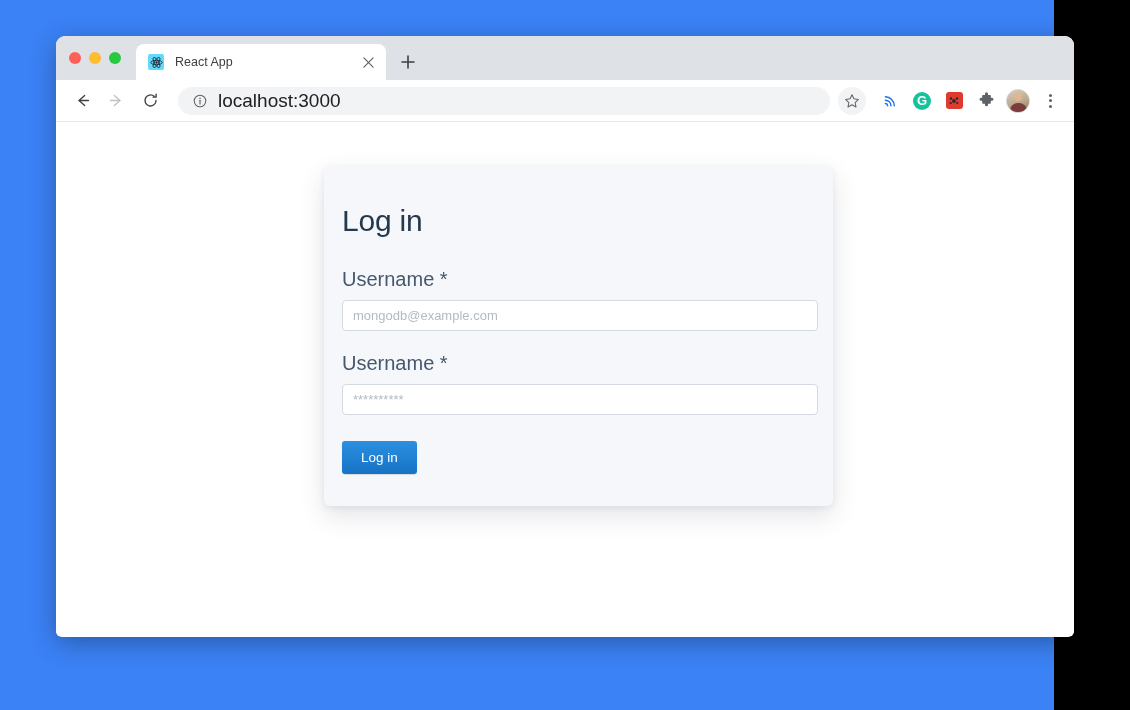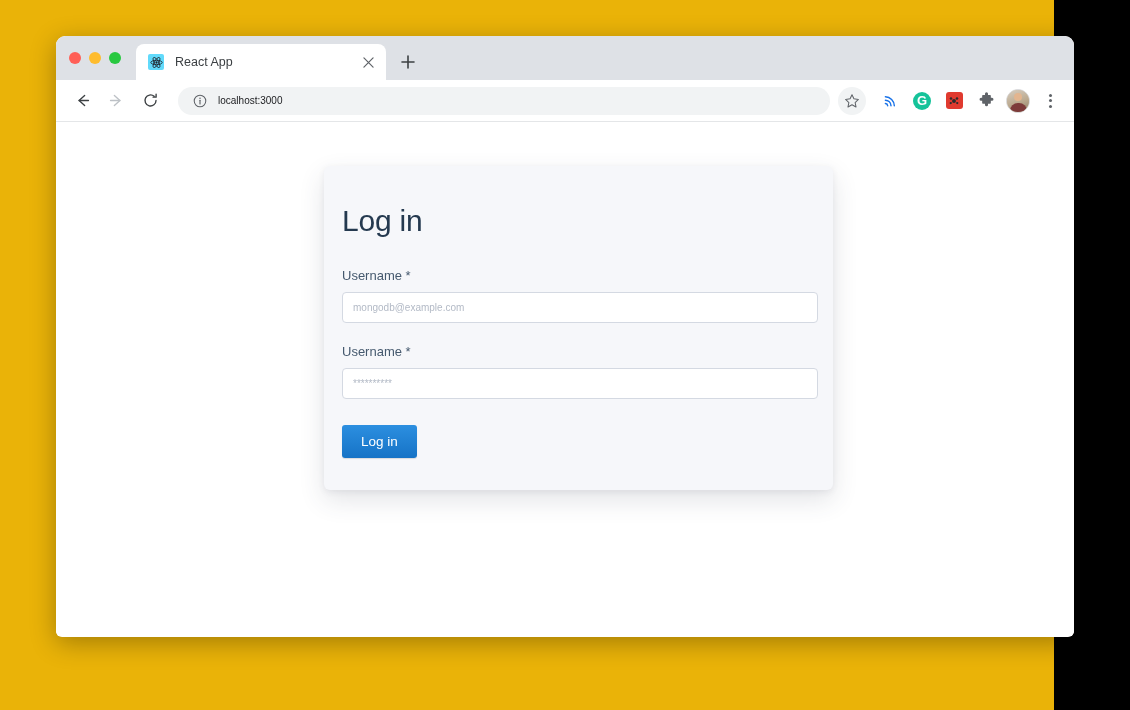--- a/index.html
+++ b/index.html
@@ -9,21 +9,21 @@
     width: 1130px;
     height: 710px;
     overflow: hidden;
     font-family: "Liberation Sans", sans-serif;
   }
 
   .screen {
     position: relative;
     width: 1054px;
     height: 710px;
-    background: #eab308;
+    background: #3b82f6;
   }
 
   
   .browser-window {
     position: absolute;
     left: 56px;
     top: 36px;
     width: 1018px;
     height: 601px;
     background: #ffffff;
@@ -149,21 +149,21 @@
     width: 16px;
     height: 16px;
     flex: 0 0 auto;
     color: #5f6368;
     display: flex;
     align-items: center;
     justify-content: center;
   }
   .omnibox-url {
     margin-left: 10px;
-    font-size: 10px;
+    font-size: 19px;
     color: #202124;
     white-space: nowrap;
     overflow: hidden;
     text-overflow: ellipsis;
   }
 
   .toolbar-actions {
     display: flex;
     align-items: center;
     flex: 0 0 auto;
@@ -278,34 +278,34 @@
     width: 476px;
   }
   .login-title {
     font-size: 30px;
     font-weight: normal;
     color: #24394f;
     margin: 0 0 30px 0;
     letter-spacing: -0.2px;
   }
   .field-label {
-    font-size: 13px;
+    font-size: 20px;
     color: #45596e;
     margin-bottom: 9px;
   }
   .text-input {
     display: block;
     width: 476px;
     height: 31px;
     box-sizing: border-box;
     border: 1px solid #d4d9e2;
     border-radius: 4px;
     background: #ffffff;
     padding: 0 10px;
-    font-size: 10px;
+    font-size: 13px;
     color: #3b4a5a;
     font-family: "Liberation Sans", sans-serif;
     outline: none;
   }
   .text-input::placeholder {
     color: #b3bac6;
   }
   .field-group { margin-bottom: 21px; }
   .field-group.last { margin-bottom: 26px; }
 

